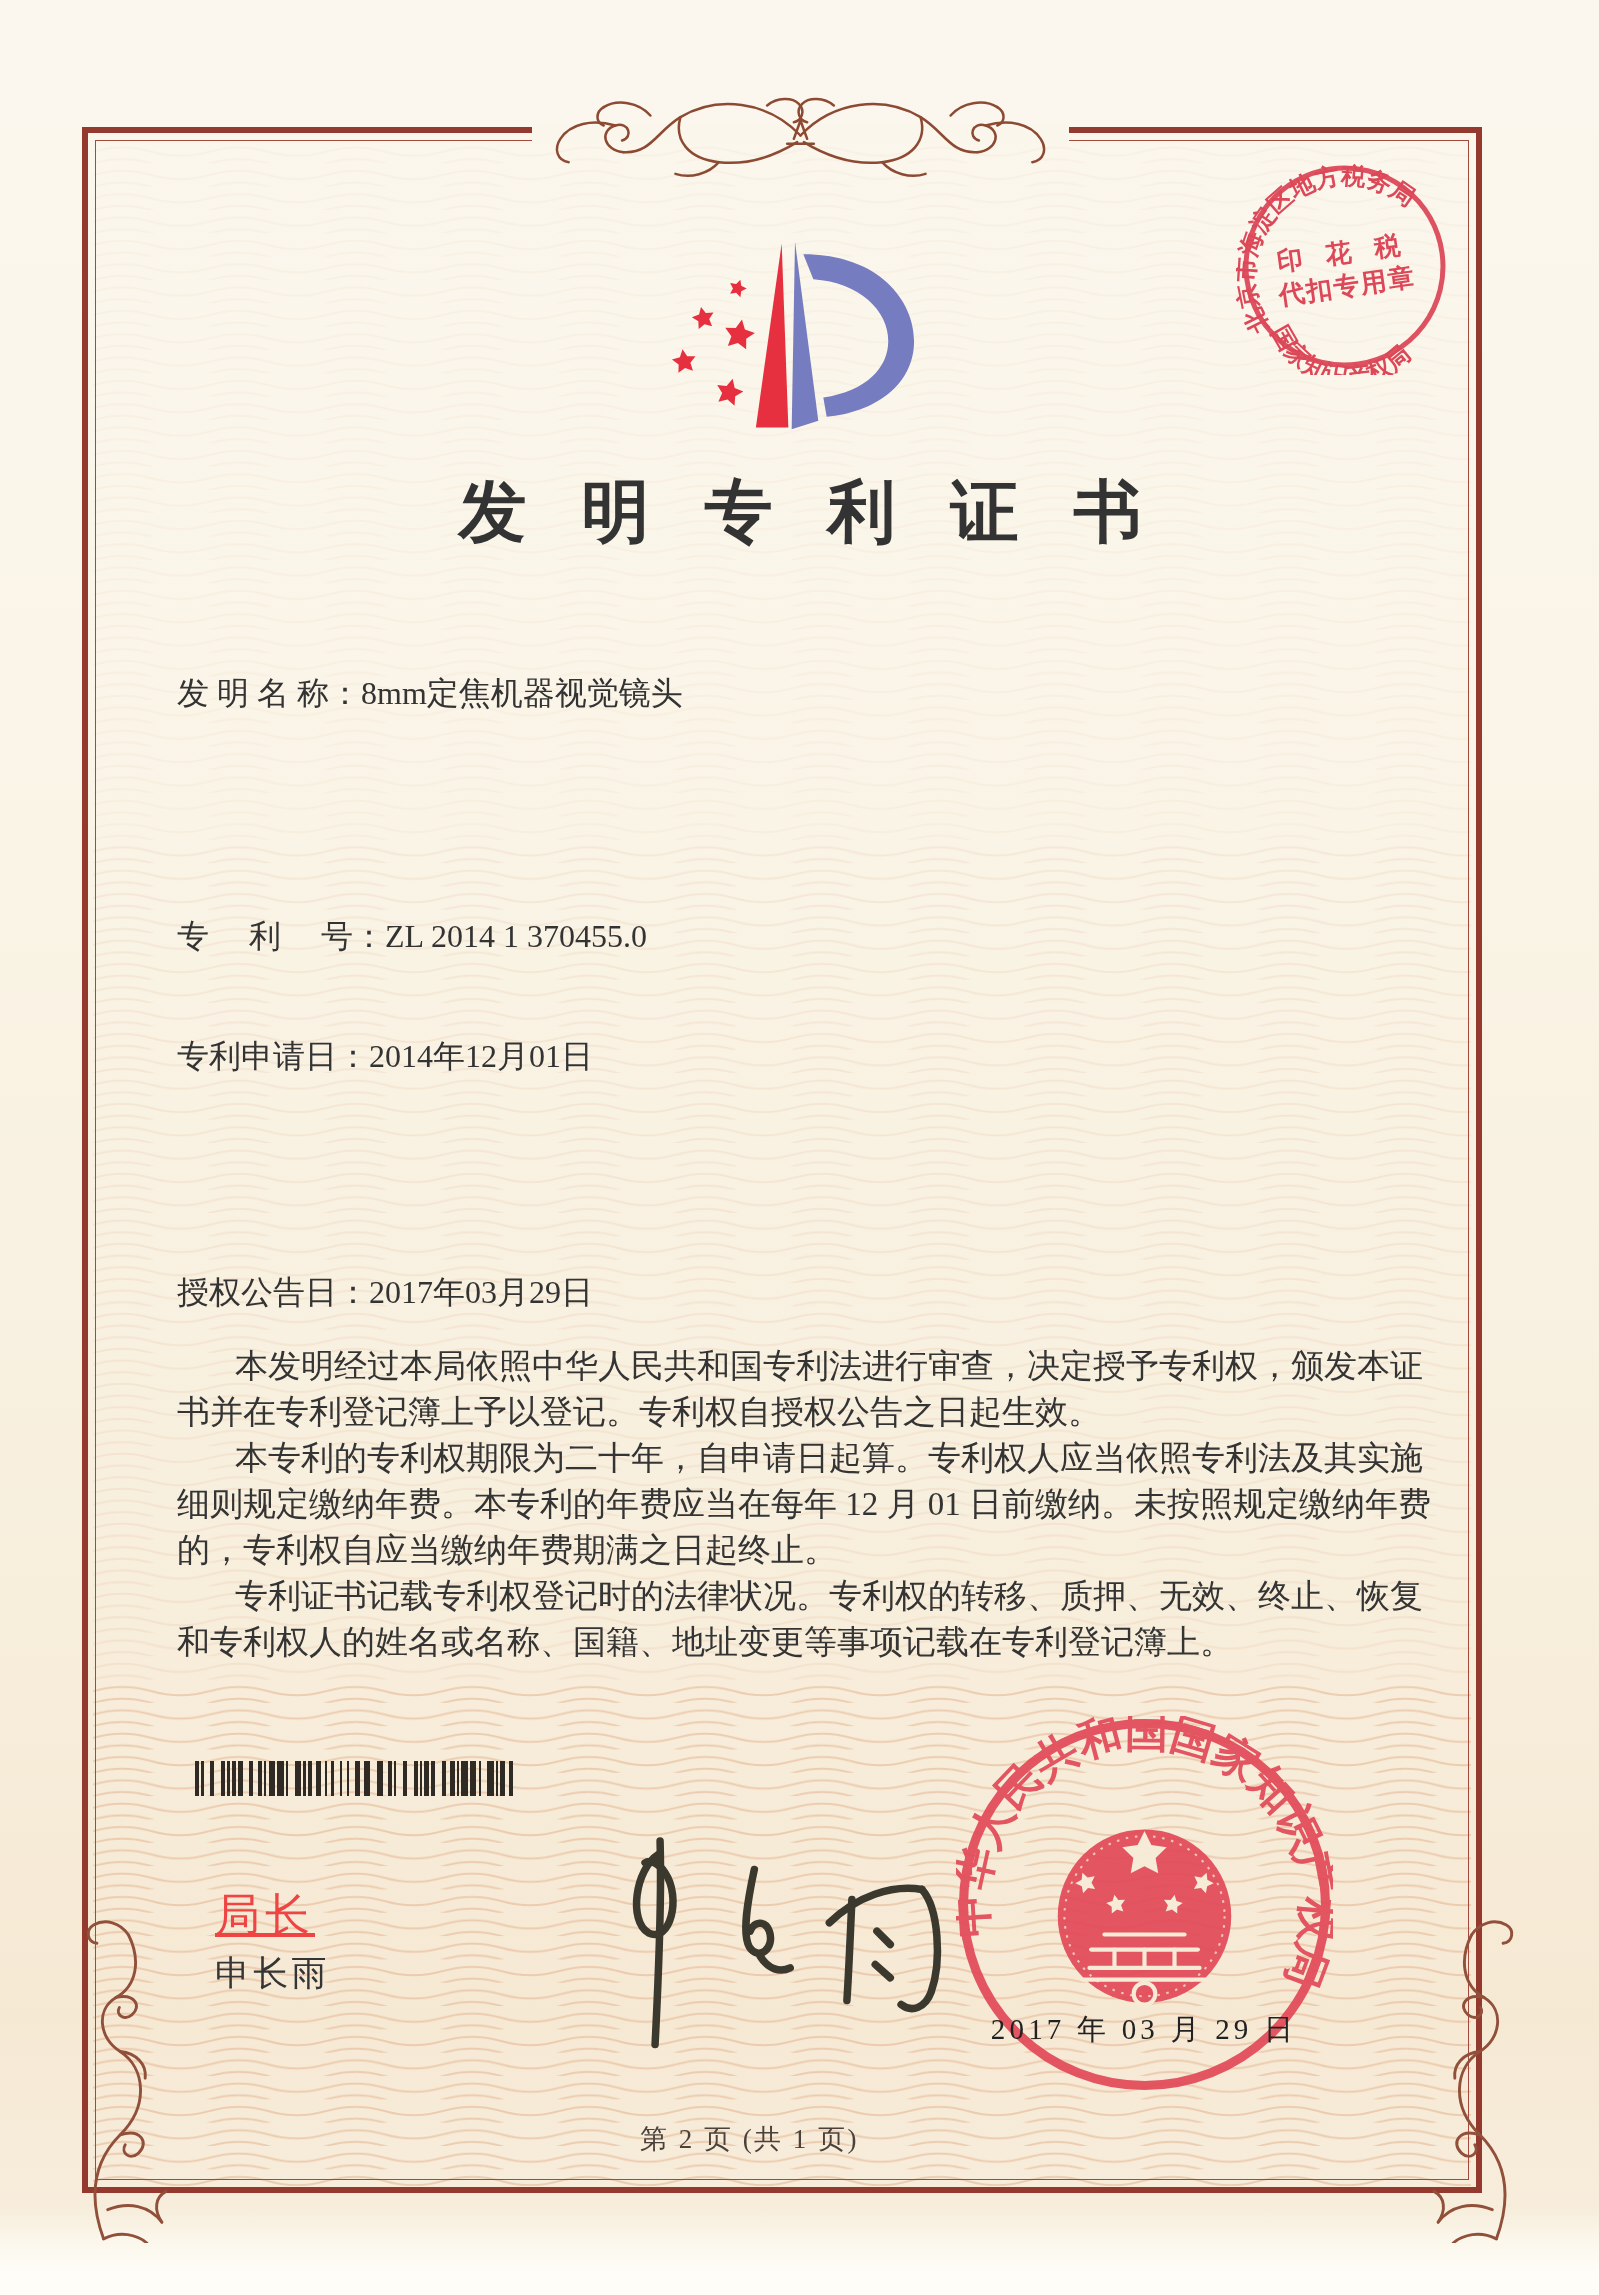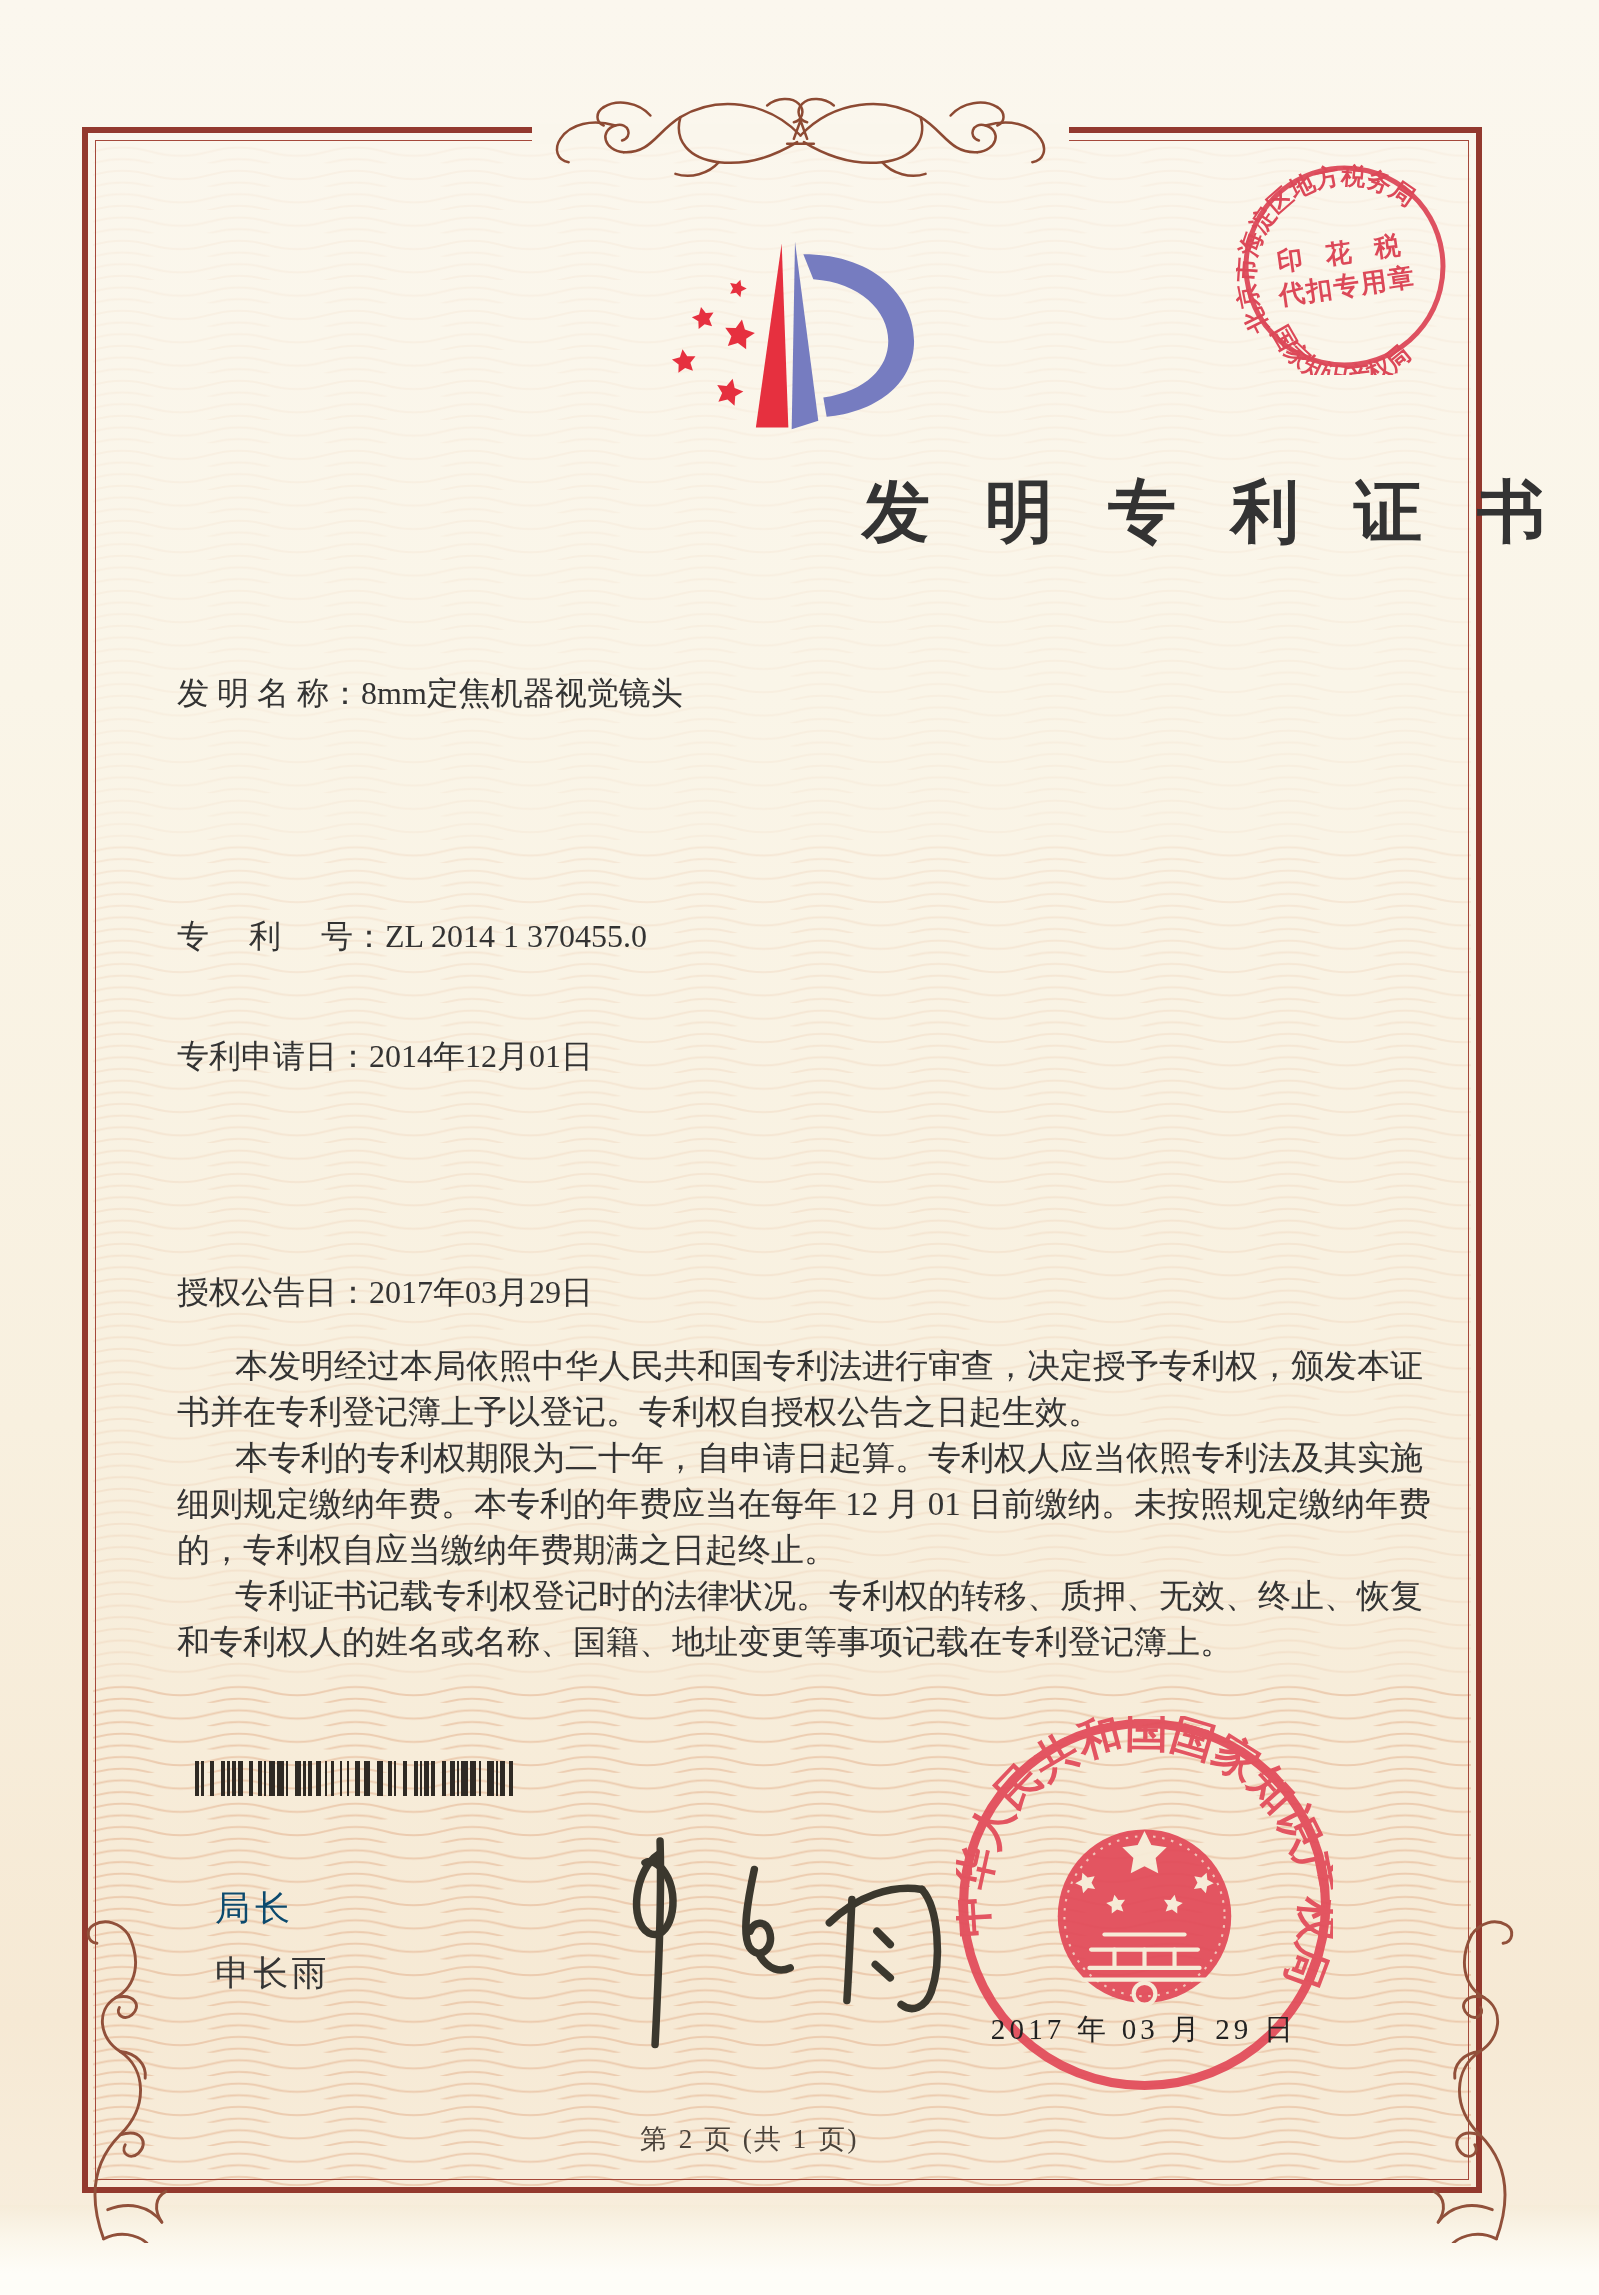--- a/index.html
+++ b/index.html
@@ -10,29 +10,29 @@
   }
   .page{position:absolute;inset:0;}
   .abs{position:absolute;}
   
   .frame-outer{left:82px;top:127px;width:1400px;height:2066px;border:6.7px solid #93392e;box-sizing:border-box;z-index:2;}
   .frame-inner{position:absolute;inset:6.7px;border:1.7px solid #a5493b;z-index:2;}
   .bottom-strip{left:0;top:2205px;width:1600px;height:91px;z-index:1;
     background:linear-gradient(180deg,#f6ecd9 0%,#fbf6ea 35%,#fefdf8 75%);}
   
   .cert-number{left:158px;top:240px;font-size:32px;letter-spacing:3.3px;color:#2f2f2f;z-index:5;}
-  .page-title{left:0;right:0;top:467px;text-align:right;font-size:68px;font-weight:700;
+  .page-title{left:0;right:0;top:467px;text-align:center;font-size:68px;font-weight:700;
     letter-spacing:55px;text-indent:55px;color:#333;z-index:5;}
   .field{left:177px;font-size:32px;color:#333;z-index:5;white-space:nowrap;}
   .field .lbl{display:inline-block;text-align:right;}
   .paras{left:177px;top:1343px;width:1270px;font-size:33px;line-height:46px;color:#343434;z-index:5;}
   .paras p{margin:0;text-indent:58px;}
   .barcode{left:195px;top:1761px;width:457px;height:35px;z-index:5;display:flex;align-items:stretch;}
   .barcode span{display:block;height:100%;}
-  .signer-title{left:215px;top:1885px;font-size:35px;letter-spacing:5px;color:#0c4a6e;z-index:5;}
+  .signer-title{left:215px;top:1885px;font-size:45px;letter-spacing:5px;color:#ef4444;z-index:5;text-decoration:underline;}
   .signer-name{left:215px;top:1950px;font-size:35px;letter-spacing:3.3px;color:#353535;z-index:5;}
   .issue-date{left:944px;top:2010px;width:400px;text-align:center;font-size:29px;letter-spacing:4.2px;color:#222;z-index:7;}
   .page-footer{left:533px;top:2121px;width:433px;text-align:center;font-size:27px;letter-spacing:2.5px;color:#4a423a;z-index:5;}
   svg{display:block;}
   .z1{z-index:1}.z4{z-index:4}.z5{z-index:5}.z6{z-index:6}
 </style>
 </head>
 <body>
 
 <div class="page">

